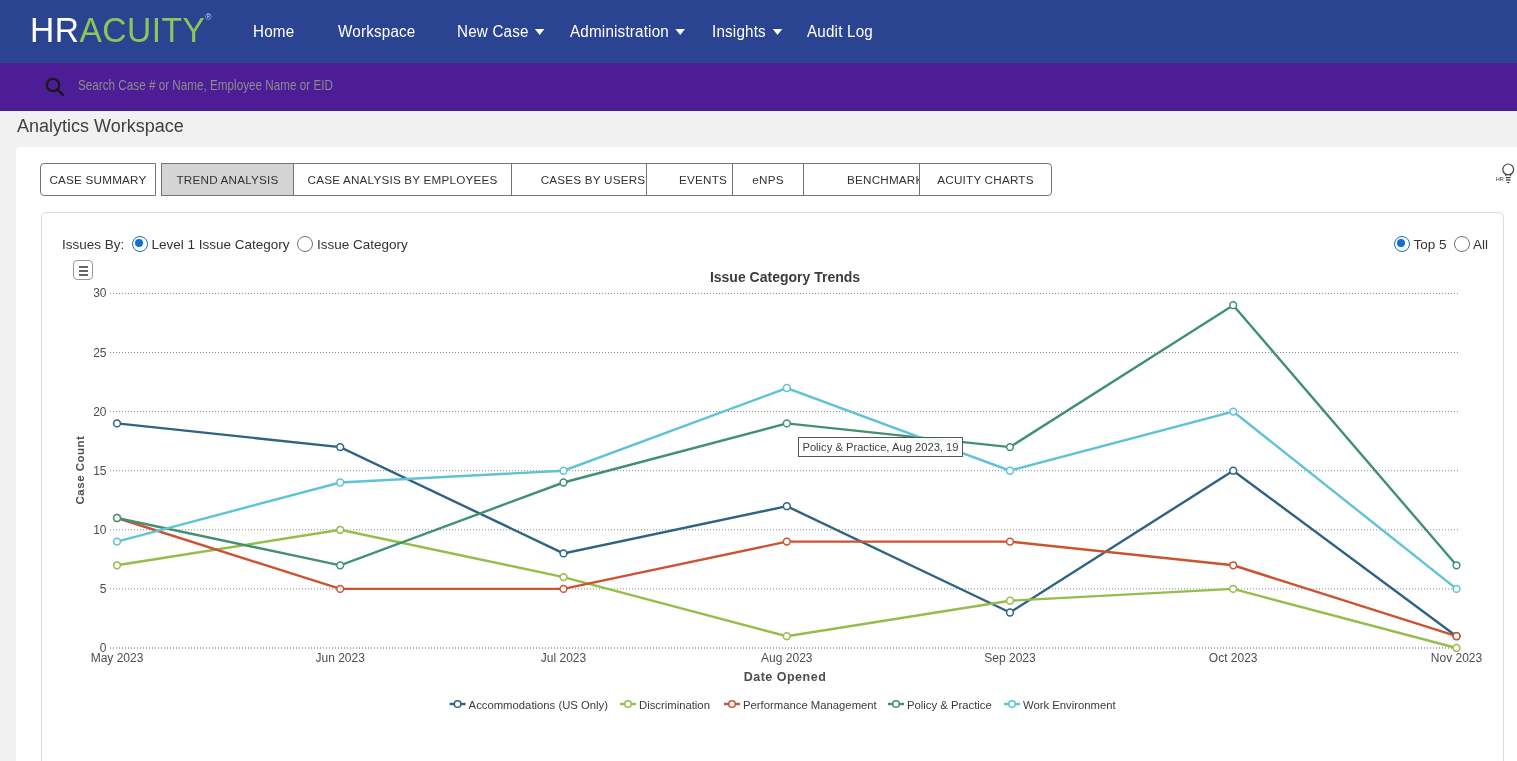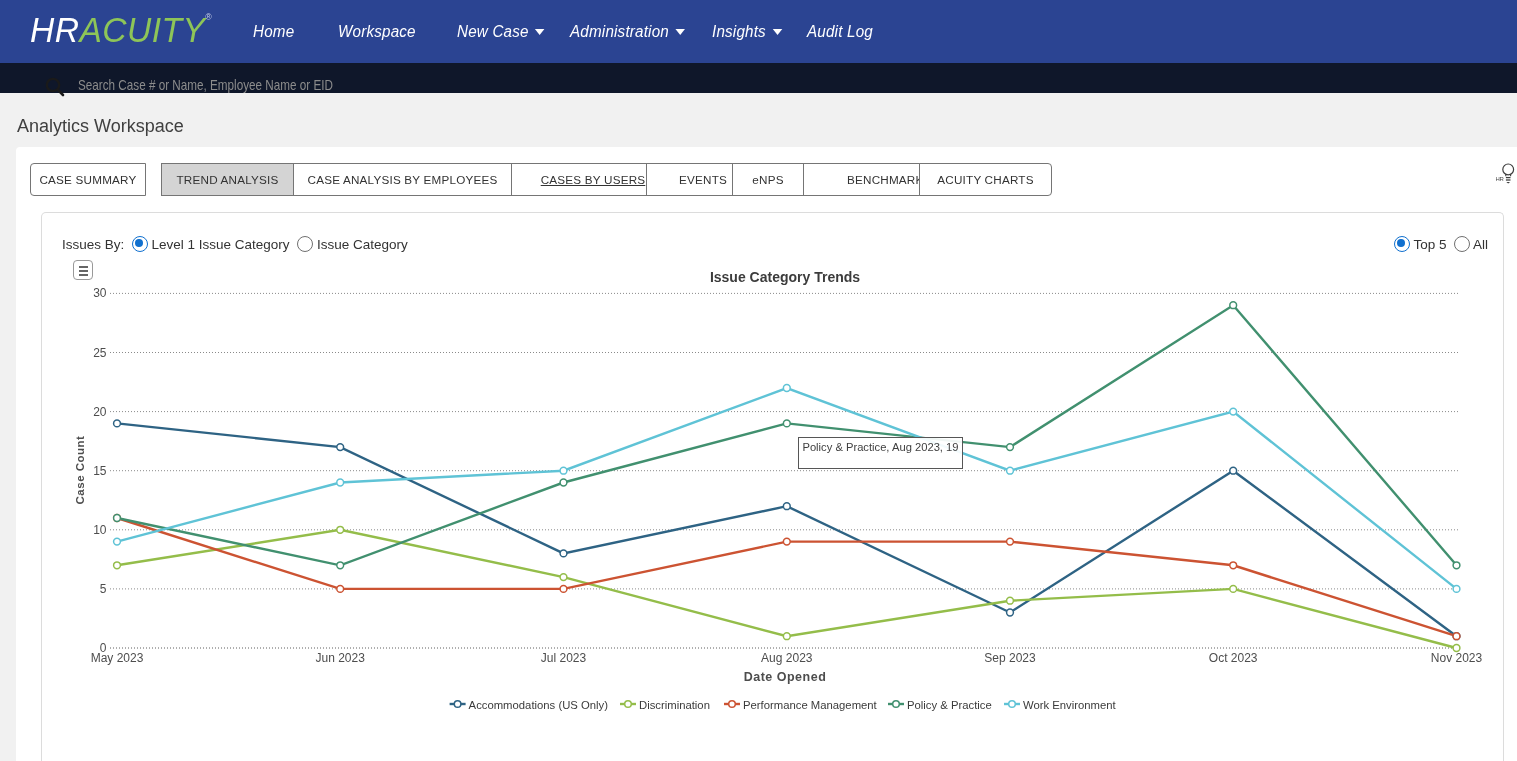--- a/index.html
+++ b/index.html
@@ -1,28 +1,28 @@
 <!DOCTYPE html>
 <html><head>
 <meta charset="utf-8">
 <style>
   * { margin:0; padding:0; box-sizing:border-box; }
   html,body { width:1517px; height:761px; background:#f1f1f1; font-family:"Liberation Sans", sans-serif; overflow:hidden; }
   .abs { position:absolute; }
 
   
-  .navbar { position:absolute; left:0; top:0; width:1517px; height:77px; background:#2b4492;font-style:italic; }
+  .navbar { position:absolute; left:0; top:0; width:1517px; height:77px; background:#2b4492; }
   .logo { position:absolute; left:30px; top:10px; font-size:35.5px; font-weight:400; letter-spacing:0.5px; color:#fff; transform:scaleX(0.945); transform-origin:left top; white-space:nowrap; }
   .logo .green { color:#8ec558; }
   .logo .reg { font-size:9px; vertical-align:22px; letter-spacing:0; color:#cdd5ea; }
   .navitem { position:absolute; top:0; height:63px; line-height:63px; color:#fff; font-size:16px; letter-spacing:0.2px; transform:scaleX(0.95); transform-origin:left center; white-space:nowrap; }
   .caret { display:inline-block; width:0; height:0; border-left:5.5px solid transparent; border-right:5.5px solid transparent; border-top:6.5px solid #fff; margin-left:7px; vertical-align:2px; }
 
   
-  .searchbar { position:absolute; left:0; top:63px; width:1517px; height:30px; background:#0f172a; }
+  .searchbar { position:absolute; left:0; top:63px; width:1517px; height:48px; background:#4c1d95; }
   .search-ph { position:absolute; left:78px; top:0; height:43px; line-height:43px; font-size:15px; color:#8c8c8c; transform:scaleX(0.78); transform-origin:left center; white-space:nowrap; }
 
   
   .heading { position:absolute; left:17px; top:116px; font-size:18px; color:#404040; }
 
   
   .panel { position:absolute; left:16px; top:147px; width:1501px; height:614px; background:#fff; border-radius:4px 0 0 0; }
 
   
   .tab { position:absolute; top:163px; height:33px; background:#fff; border:1px solid #757575; color:#333; font-size:11.7px; letter-spacing:0.2px; text-align:center; line-height:31px; }
@@ -35,21 +35,21 @@
   .ctl { position:absolute; font-size:13.5px; color:#333; }
   .radio { display:inline-block; width:16px; height:16px; border-radius:50%; border:1.8px solid #707070; background:#fff; vertical-align:-3px; }
   .radio.sel { border:1.8px solid #1070cf; position:relative; }
   .radio.sel::after { content:""; position:absolute; left:2.3px; top:2.3px; width:7.8px; height:7.8px; border-radius:50%; background:#1070cf; }
 
   
   .burger { position:absolute; left:73px; top:260px; width:20px; height:20px; border:1px solid #999; border-radius:4px; background:#fff; }
   .burger span { position:absolute; left:5px; width:9px; height:1.5px; background:#666; }
 
   
-  .tooltip { position:absolute; left:798px; top:437px; width:165px; height:32px; background:rgba(255,255,255,.92); border:1px solid #565656; font-size:11.2px; color:#3f3f3f; line-height:18px; text-align:center; }
+  .tooltip { position:absolute; left:798px; top:437px; width:165px; height:20px; background:rgba(255,255,255,.92); border:1px solid #565656; font-size:11.2px; color:#3f3f3f; line-height:18px; text-align:center; }
 
   
   .bulbwrap { position:absolute; left:1488px; top:157px; width:29px; height:28px; }
 </style>
 </head>
 <body>
 
   <div class="navbar">
     <div class="logo">HR<span class="green">ACUITY</span><span class="reg">®</span></div>
     <div class="navitem" style="left:253px;">Home</div>
@@ -67,24 +67,24 @@
     </svg>
     <div class="search-ph">Search Case # or Name, Employee Name or EID</div>
   </div>
 
   <div class="heading">Analytics Workspace</div>
 
   <div class="panel"></div>
 
   <div class="card"></div>
 
-  <div class="tab" style="left:30px; width:116px; border-radius:4px 0 0 4px;">CASE SUMMARY</div>
+  <div class="tab" style="left:40px; width:116px; border-radius:4px 0 0 4px;">CASE SUMMARY</div>
   <div class="tab active" style="left:161px; width:133px;">TREND ANALYSIS</div>
   <div class="tab" style="left:293px; width:219px;">CASE ANALYSIS BY EMPLOYEES</div>
-  <div class="tab" style="left:511px; width:164px;text-decoration:underline;">CASES BY USERS</div>
+  <div class="tab" style="left:511px; width:164px;">CASES BY USERS</div>
   <div class="tab" style="left:646px; width:87px;padding-left:27px;">EVENTS</div>
   <div class="tab" style="left:732px; width:72px;">eNPS</div>
   <div class="tab" style="left:803px; width:117px;padding-left:43px;">BENCHMARKS</div>
   <div class="tab" style="left:919px; width:133px; border-radius:0 4px 4px 0;">ACUITY CHARTS</div>
 
   <div class="bulbwrap">
     <svg width="29" height="29" viewBox="0 0 29 29">
       <text x="7.5" y="23.5" font-size="6" fill="#4a4a4a" font-family="Liberation Sans" letter-spacing="-0.3">HR</text>
       <circle cx="20.2" cy="12.4" r="5.4" fill="none" stroke="#3f3f3f" stroke-width="1.2"></circle>
       <path d="M17.6 17.1 L17.9 19.3 M22.8 17.1 L22.5 19.3" fill="none" stroke="#3f3f3f" stroke-width="1.1"></path>

